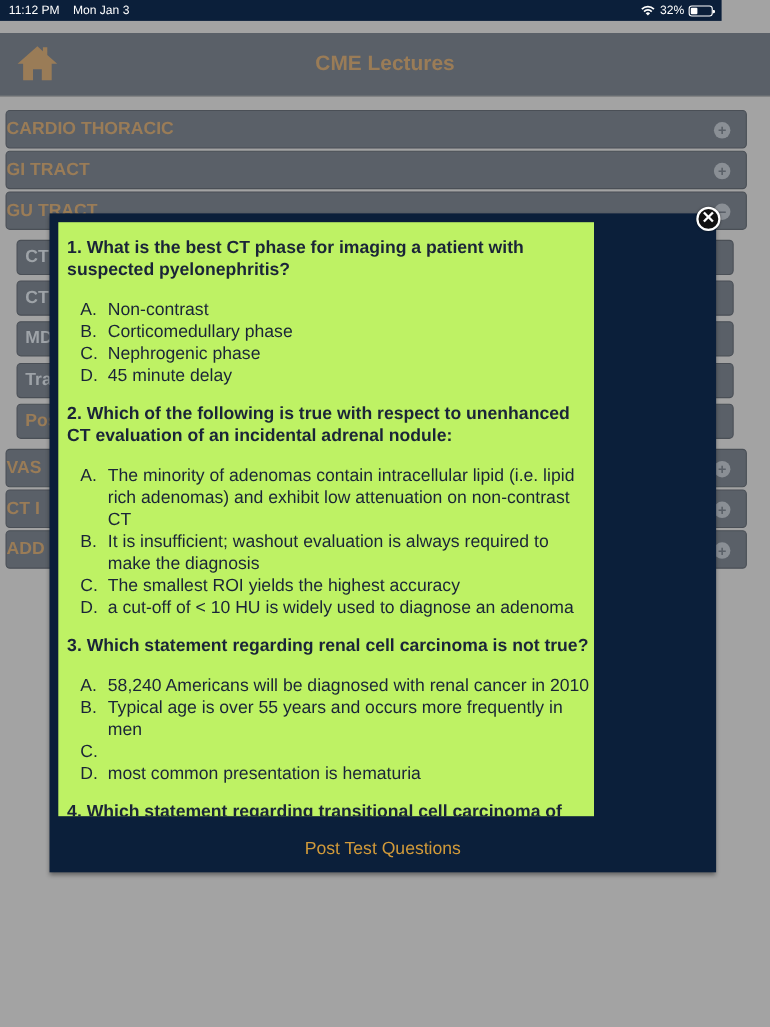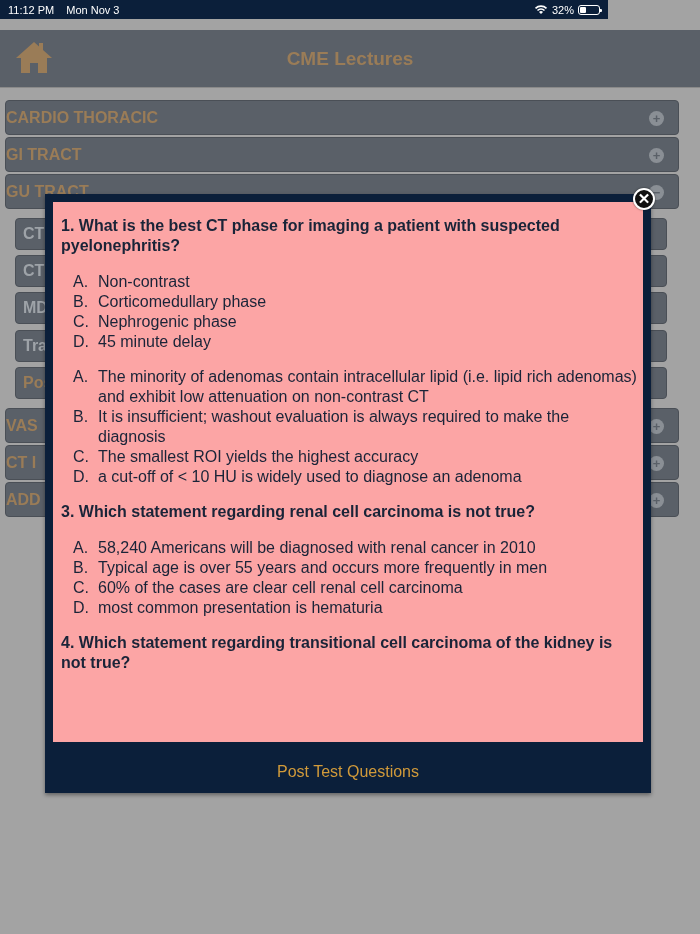--- a/index.html
+++ b/index.html
@@ -1,50 +1,50 @@
 <!DOCTYPE html>
 <html><head>
 <meta charset="utf-8">
 <style>
   * { box-sizing: border-box; margin: 0; padding: 0; }
   html, body { width: 700px; height: 934px; overflow: hidden; }
   body { background: #a3a3a3; font-family: "Liberation Sans", sans-serif; position: relative; }
 
-  .status-bar { position: absolute; left: 0; top: 0; width: 608px; height: 19px; background: #0b1f3a; color: #fff; font-size: 11px; display: flex; align-items: center; padding: 0 8px; }
+  .status-bar { position: absolute; left: 0; top: 0; width: 656px; height: 19px; background: #0b1f3a; color: #fff; font-size: 11px; display: flex; align-items: center; padding: 0 8px; }
   .status-bar .time { margin-right: 12px; }
   .status-bar .right { margin-left: auto; display: flex; align-items: center; gap: 4px; }
   .battery { width: 22px; height: 10px; border: 1px solid #fff; border-radius: 3px; position: relative; }
   .battery::before { content: ""; position: absolute; left: 1px; top: 1px; bottom: 1px; width: 6px; background: #fff; border-radius: 1px; }
   .battery::after { content: ""; position: absolute; right: -3px; top: 3px; width: 2px; height: 3px; background: #fff; border-radius: 0 1px 1px 0; }
 
   .nav-bar { position: absolute; left: 0; top: 30px; width: 700px; height: 58px; background: #5a6068; display: flex; align-items: center; justify-content: center; border-bottom: 1px solid #8a8a8a; }
   .home-btn { position: absolute; left: 14px; top: 8px; width: 40px; height: 38px; }
   .nav-title { color: #9a7c57; font-size: 19px; font-weight: bold; }
 
   .accordion { position: absolute; left: 5px; width: 674px; height: 35px; background: #5a6068; border: 1px solid #4a4f56; border-radius: 4px; display: flex; align-items: center; color: #9a7c57; font-weight: bold; font-size: 16px; }
   .accordion .toggle { position: absolute; right: 14px; top: 10px; width: 15px; height: 15px; border-radius: 50%; background: #8a8f95; color: #5a6068; font-size: 13px; line-height: 15px; text-align: center; font-weight: bold; }
   .subitem { position: absolute; left: 15px; width: 652px; height: 32px; background: #5a6068; border: 1px solid #4a4f56; border-radius: 4px; display: flex; align-items: center; padding-left: 7px; color: #9ea3a8; font-weight: bold; font-size: 16px; }
   .subitem.accent { color: #9a7c57; }
 
   .modal { position: absolute; left: 45px; top: 194px; width: 606px; height: 599px; background: #0b1f3a; box-shadow: 0 2px 4px rgba(0,0,0,0.4); }
-  .modal-body { position: absolute; left: 8px; top: 8px; width: 590px; height: 540px; background: #fca5a5; padding: 14px 4px 0 8px; color: #1a2438; overflow: hidden; }
+  .modal-body { position: absolute; left: 8px; top: 8px; width: 487px; height: 540px; background: #bef264; padding: 14px 4px 0 8px; color: #1a2438; overflow: hidden; }
   .question { font-weight: bold; font-size: 16px; line-height: 20px; margin-bottom: 16px; }
   .answers { list-style: none; margin-left: 12px; margin-bottom: 15px; }
   .answers li { font-size: 16px; line-height: 20px; display: flex; }
   .answers li .letter { width: 25px; flex-shrink: 0; }
   .modal-footer { position: absolute; left: 0; top: 554px; width: 606px; height: 48px; display: flex; align-items: center; justify-content: center; }
   .modal-footer span { color: #d19a3a; font-size: 16px; }
   .close-btn { position: absolute; left: 633px; top: 188px; width: 22px; height: 22px; border-radius: 50%; background: #111; border: 2px solid #fff; color: #fff; font-size: 15px; font-weight: bold; line-height: 17px; text-align: center; box-shadow: 0 0 2px rgba(0,0,0,0.6); }
 </style>
 </head>
 <body>
 
 <div class="status-bar">
   <span class="time">11:12 PM</span>
-  <span>Mon Nov 3</span>
+  <span>Mon Jan 3</span>
   <div class="right">
     <svg width="14" height="11" viewBox="0 0 14 11">
       <path d="M7 10 L5 8 A3 3 0 0 1 9 8 Z" fill="#fff"></path>
       <path d="M3.5 6.5 A5 5 0 0 1 10.5 6.5" stroke="#fff" stroke-width="1.6" fill="none"></path>
       <path d="M1.5 4.3 A8 8 0 0 1 12.5 4.3" stroke="#fff" stroke-width="1.6" fill="none"></path>
     </svg>
     <span>32%</span>
     <span class="battery"></span>
   </div>
 </div>
@@ -116,20 +116,21 @@
       <li>
           <span class="letter">C.</span>
           <span>Nephrogenic phase</span>
         </li>
       <li>
           <span class="letter">D.</span>
           <span>45 minute delay</span>
         </li>
     </ul>
 
+    <div class="question">2.  Which of the following is true with respect to unenhanced CT evaluation of an incidental adrenal nodule:</div>
     <ul class="answers">
       <li>
           <span class="letter">A.</span>
           <span>The minority of adenomas contain intracellular lipid (i.e. lipid rich adenomas) and exhibit low attenuation on non-contrast CT</span>
         </li>
       <li>
           <span class="letter">B.</span>
           <span>It is insufficient; washout evaluation is always required to make the diagnosis</span>
         </li>
       <li>
@@ -147,21 +148,20 @@
       <li>
           <span class="letter">A.</span>
           <span>58,240 Americans will be diagnosed with renal cancer in 2010</span>
         </li>
       <li>
           <span class="letter">B.</span>
           <span>Typical age is over 55 years and occurs more frequently in men</span>
         </li>
       <li>
           <span class="letter">C.</span>
-          <span>60% of the cases are clear cell renal cell carcinoma</span>
         </li>
       <li>
           <span class="letter">D.</span>
           <span>most common presentation is hematuria</span>
         </li>
     </ul>
 
     <div class="question">4.  Which statement regarding transitional cell carcinoma of the kidney is not true?</div>
   </div>
   <div class="modal-footer">

